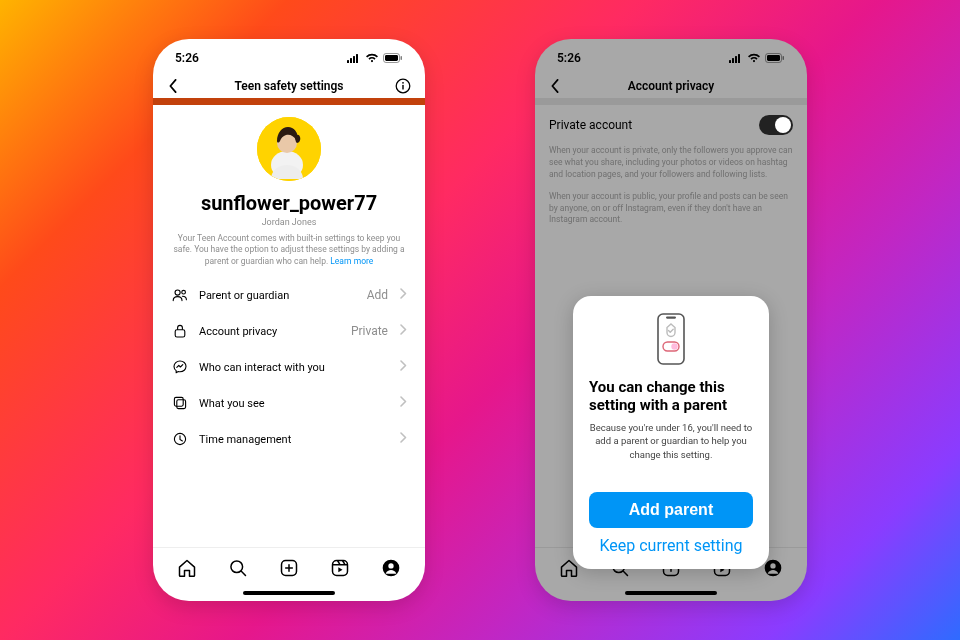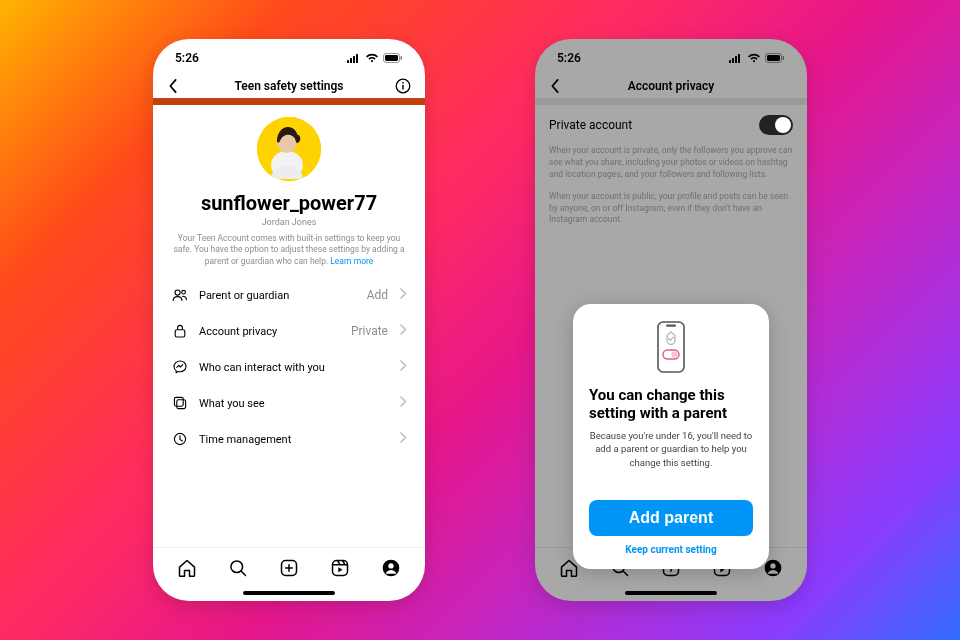--- a/index.html
+++ b/index.html
@@ -107,21 +107,21 @@
     box-shadow: 0 4px 20px rgba(0,0,0,0.2);
     text-align:center;
   }
   .modal-ill { display:flex; justify-content:center; margin-bottom: 10px; }
   .modal-title { font-size: 15px; font-weight:700; line-height:1.25; margin-bottom:6px; text-align:left; }
   .modal-body { font-size: 9.5px; color:#444; line-height:1.4; text-align:center; margin-bottom:31px; }
   .modal-btn-primary {
     background:#0095f6; color:#fff; font-size:16px; font-weight:600;
     border:none; width:100%; padding:9px 0; border-radius:8px; margin-bottom:8px;
   }
-  .modal-btn-sec { color:#0095f6; font-size:10px; font-weight:700; }
+  .modal-btn-sec { color:#0095f6; font-size:16px; font-weight:400; }
 </style>
 </head>
 <body>
 
 <div class="phone">
   <div class="statusbar">
     <span>5:26</span>
     <div class="status-icons">
       <svg width="14" height="10" viewBox="0 0 14 10">
           <rect x="0" y="7" width="2" height="3" rx="0.6" fill="#000"></rect>

